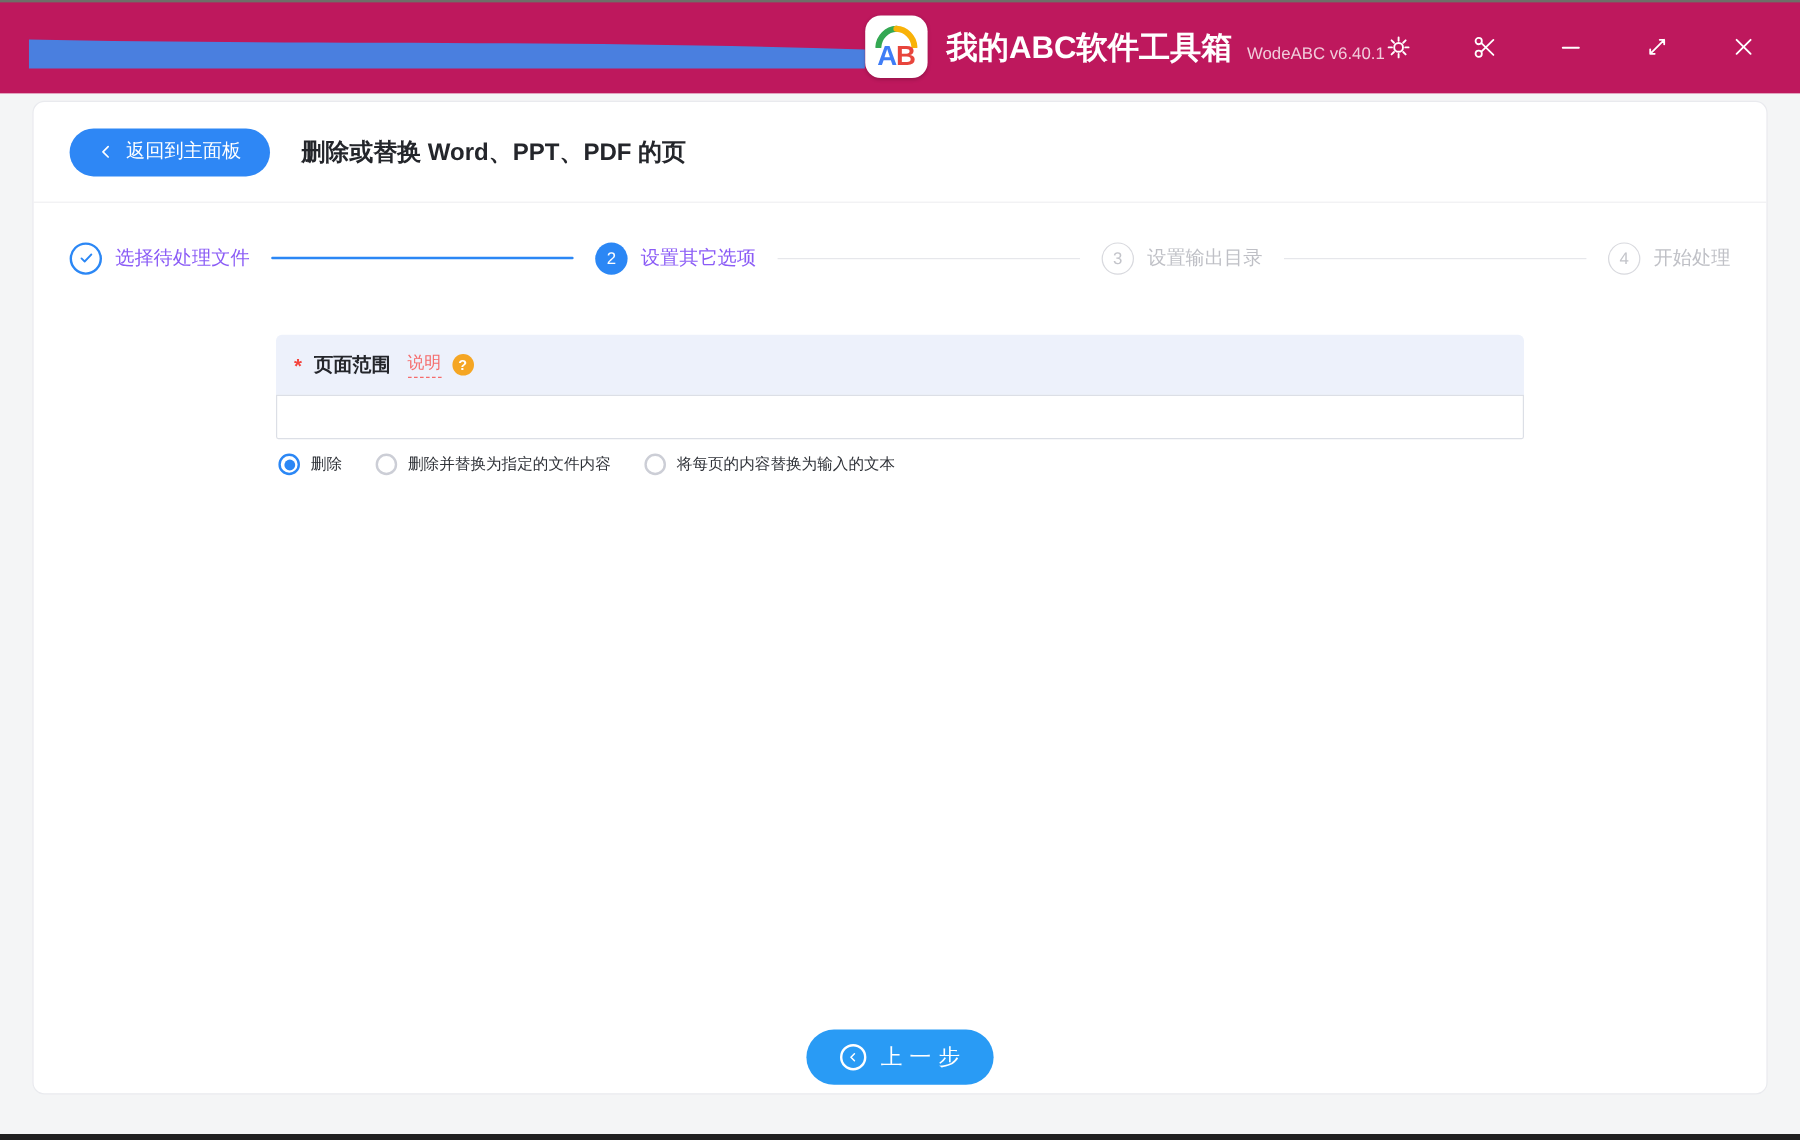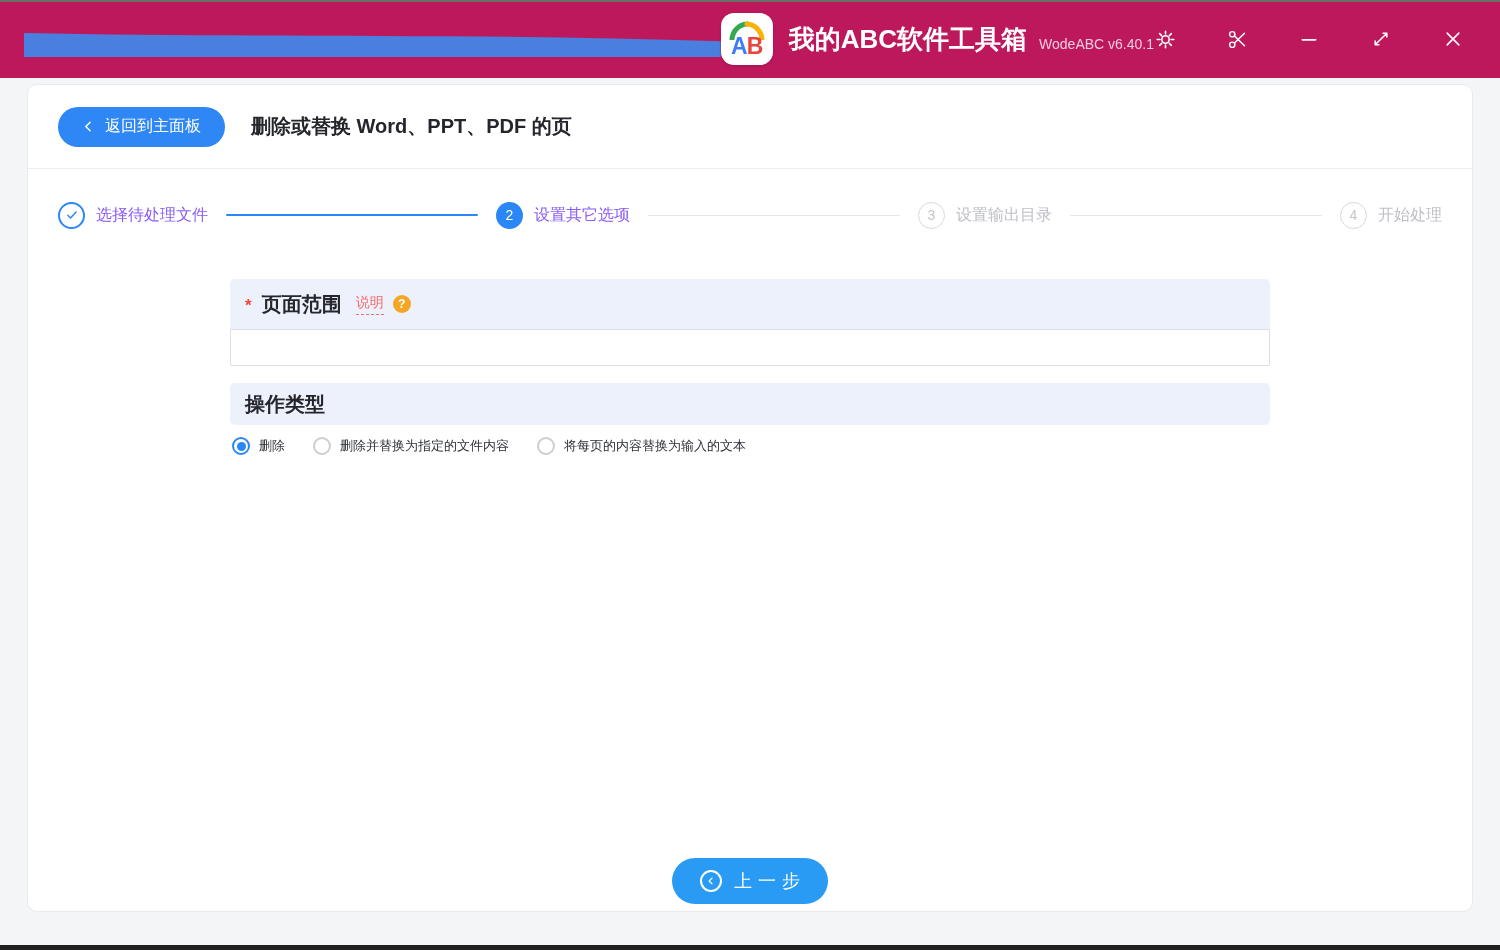--- a/index.html
+++ b/index.html
@@ -78,21 +78,21 @@
 
   
   .form-area { width:1040px; margin:42px auto 0 auto; }
   .section-band {
     background:#edf1fb; border-radius:5px 5px 0 0;
     display:flex; align-items:center; padding:0 15px;
   }
   .band-range { height:50px; gap:6px; }
   .band-op { height:42px; border-radius:5px; margin-top:17px; }
   .req-star { color:#f4433c; font-size:17px; font-weight:700; margin-right:4px; margin-top:4px;}
-  .band-label { font-size:20px; font-weight:700; color:#24262b; }
+  .band-label { font-size:16px; font-weight:700; color:#24262b; }
   .help-link {
     color:#f56c6c; font-size:14px; margin-left:8px; cursor:pointer;
     border-bottom:1px dashed #f56c6c; padding-bottom:2px;
   }
   .help-badge {
     width:18px; height:18px; border-radius:50%; background:#f5a623; color:#fff;
     font-size:12px; font-weight:700; display:flex; align-items:center; justify-content:center;
     margin-left:3px; cursor:pointer;
   }
   .range-input {
@@ -225,23 +225,20 @@
     <div class="form-area">
 
       <div class="section-band band-range">
         <span class="req-star">*</span>
         <span class="band-label">页面范围</span>
         <span class="help-link">说明</span>
         <span class="help-badge">?</span>
       </div>
       <input class="range-input" type="text" value="" style="">
 
-      <div class="section-band band-op">
-        <span class="band-label">操作类型</span>
-      </div>
 
       <div class="radio-row">
         <div class="radio-item">
           <span class="radio-dot on">
               <span class="inner"></span>
             </span>
           <span class="radio-label">删除</span>
         </div>
         <div class="radio-item">
           <span class="radio-dot off"></span>

